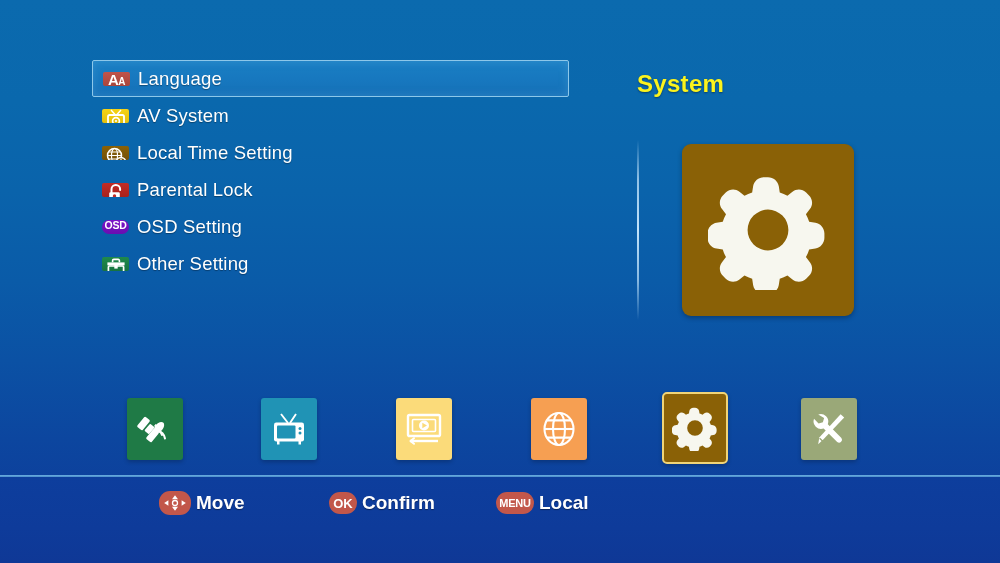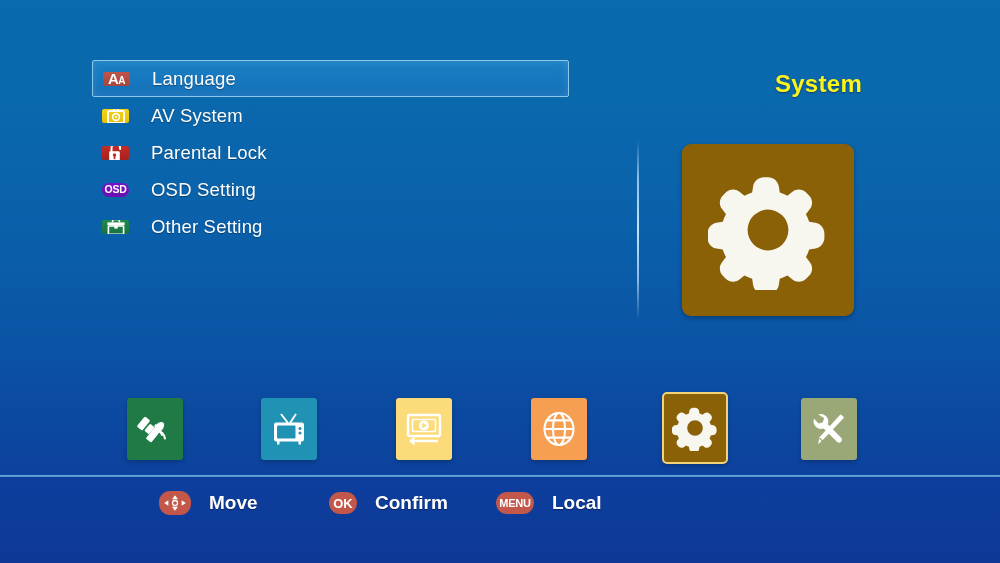--- a/index.html
+++ b/index.html
@@ -61,26 +61,25 @@
     border-radius: 2px;
     box-shadow: inset 0 0 10px rgba(120,190,235,0.25);
   }
   .menu-icon {
     width: 27px;
     height: 14px;
     flex: 0 0 27px;
     border-radius: 2px;
     position: relative;
     display: flex;
-    align-items: center;
     justify-content: center;
     overflow: hidden;
   }
   .menu-label {
-    margin-left: 22px;
+    margin-left: 8px;
     color: #ffffff;
     font-size: 18.5px;
     font-weight: 400;
     letter-spacing: 0.2px;
     text-shadow: 0 1px 1px rgba(0,0,0,0.35);
     white-space: nowrap;
   }
   .icon-aa-text {
     color: #fff;
     font-size: 15px;
@@ -96,21 +95,21 @@
     letter-spacing: -0.3px;
     line-height: 1;
   }
 
   
   #preview-title {
     position: absolute;
     left: 637px;
     top: 70px;
     width: 363px;
-    text-align: center;
+    text-align: left;
     color: #fbf31d;
     font-size: 24px;
     font-weight: bold;
     letter-spacing: 0.3px;
     text-shadow: 0 1px 2px rgba(0,0,0,0.4);
   }
   #preview-tile {
     position: absolute;
     left: 682px;
     top: 144px;
@@ -196,21 +195,21 @@
     height: 22px;
     box-sizing: border-box;
   }
   .help-badge.ok   { width: 28px; font-size: 13px; font-weight: bold; }
   .help-badge.menu { width: 38px; font-size: 11px; font-weight: bold; letter-spacing: -0.2px;}
   .help-badge.pad  { width: 32px; height: 24px; }
   .help-text {
     color: #ffffff;
     font-size: 19px;
     font-weight: bold;
-    margin-left: 18px;
+    margin-left: 5px;
     text-shadow: 0 1px 1px rgba(0,0,0,0.4);
     white-space: nowrap;
   }
   svg { display: block; }
 </style>
 </head>
 <body>
 
 <div id="screen">
 
@@ -232,20 +231,32 @@
           <rect x="3" y="6" width="16" height="12" rx="1.6" fill="none" stroke="#fff" stroke-width="1.8"></rect>
           <circle cx="11" cy="12" r="3.4" fill="none" stroke="#fff" stroke-width="1.6"></circle>
           <circle cx="11" cy="12" r="1.1" fill="#fff"></circle>
           <rect x="5" y="18" width="1.6" height="2.2" fill="#fff"></rect>
           <rect x="15.4" y="18" width="1.6" height="2.2" fill="#fff"></rect>
         </svg>
       </div>
       <span class="menu-label">AV System</span>
     </div>
 
+    <div class="menu-row">
+      <div class="menu-icon" style="background:linear-gradient(180deg,#8a6106,#74510a);">
+        <svg width="22" height="22" viewBox="0 0 22 22">
+          <circle cx="9.5" cy="9.5" r="7" fill="none" stroke="#fff" stroke-width="1.5"></circle>
+          <ellipse cx="9.5" cy="9.5" rx="3" ry="7" fill="none" stroke="#fff" stroke-width="1.2"></ellipse>
+          <path d="M2.6 9.5 H16.4 M3.6 6 H15.4 M3.6 13 H15.4" stroke="#fff" stroke-width="1.1" fill="none"></path>
+          <circle cx="16" cy="16" r="4.6" fill="#74510a" stroke="#fff" stroke-width="1.5"></circle>
+          <path d="M16 13.2 V16 L18 17.4" stroke="#fff" stroke-width="1.3" fill="none" stroke-linecap="round"></path>
+        </svg>
+      </div>
+      <span class="menu-label">Local Time Setting</span>
+    </div>
 
 
     <div class="menu-row">
       <div class="menu-icon" style="background:linear-gradient(180deg,#c22c26,#a8211c);">
         <svg width="20" height="22" viewBox="0 0 20 22">
           <path d="M5.5 9.5 V6.2 A4.3 4.3 0 0 1 14.1 6.2 V7" stroke="#fff" stroke-width="2" fill="none" stroke-linecap="round"></path>
           <rect x="3.2" y="9.2" width="10.6" height="10" rx="1.3" fill="#fff"></rect>
           <circle cx="8.5" cy="13" r="1.7" fill="#c22c26"></circle>
           <rect x="7.7" y="13.6" width="1.7" height="3.6" fill="#c22c26"></rect>
         </svg>

